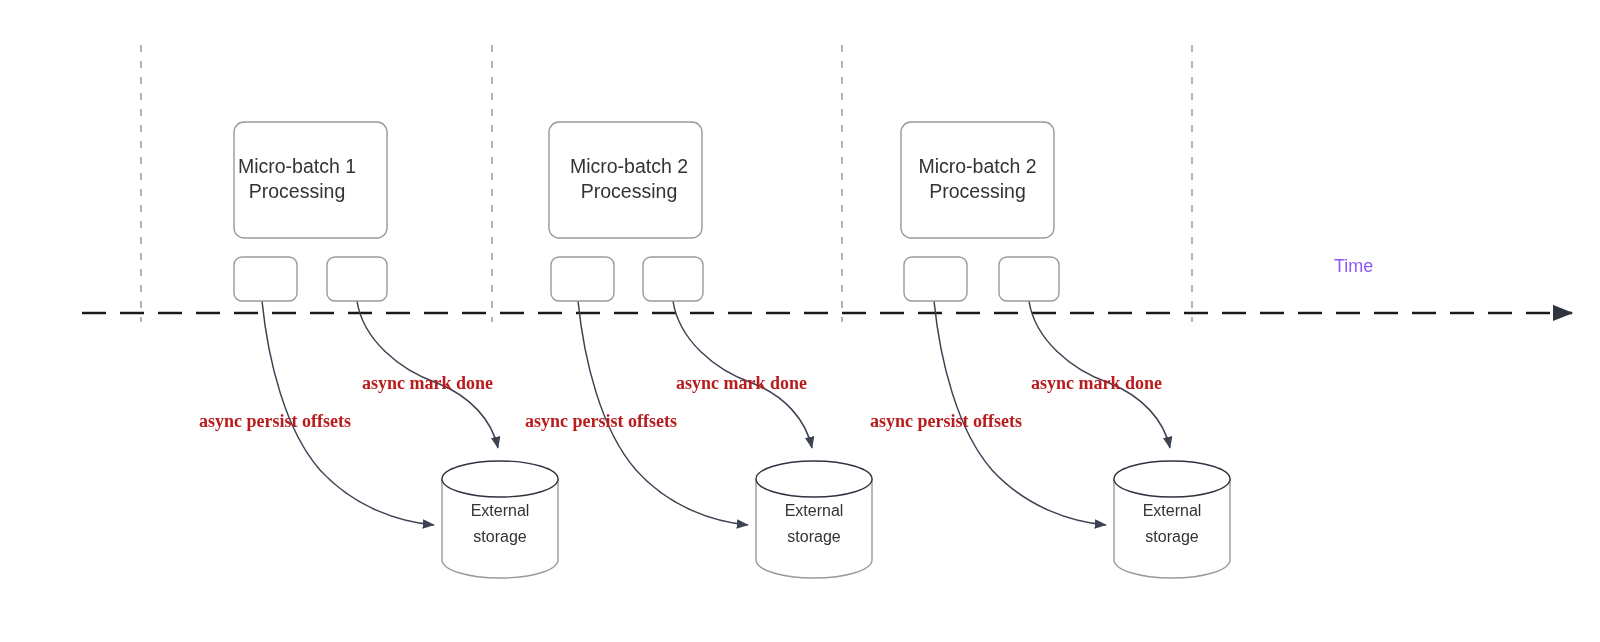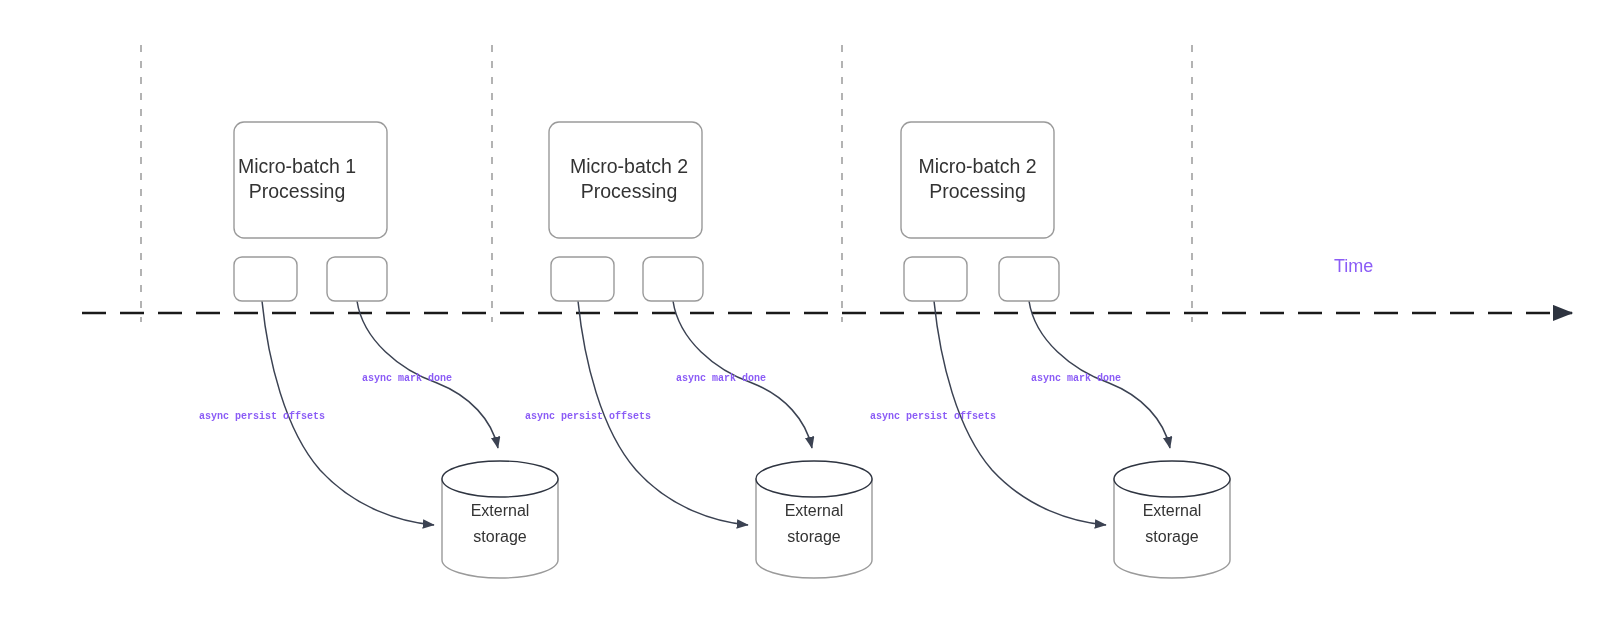--- a/index.html
+++ b/index.html
@@ -29,24 +29,24 @@
     text-align: center;
     color: #333333;
     font-size: 19.5px;
     line-height: 25px;
     font-family: "Liberation Sans", sans-serif;
     white-space: pre;
     pointer-events: none;
   }
   .edge-label {
     position: absolute;
-    color: #8b5cf6;
-    font-size: 10px;
+    color: #b91c1c;
+    font-size: 18px;
     font-weight: bold;
-    font-family: Liberation Mono, monospace;
+    font-family: Liberation Serif, serif;
     white-space: nowrap;
   }
   .axis-label {
     position: absolute;
     color: #8b5cf6;
     font-size: 18px;
     font-family: "Liberation Sans", sans-serif;
     white-space: nowrap;
   }
   .store-label {

